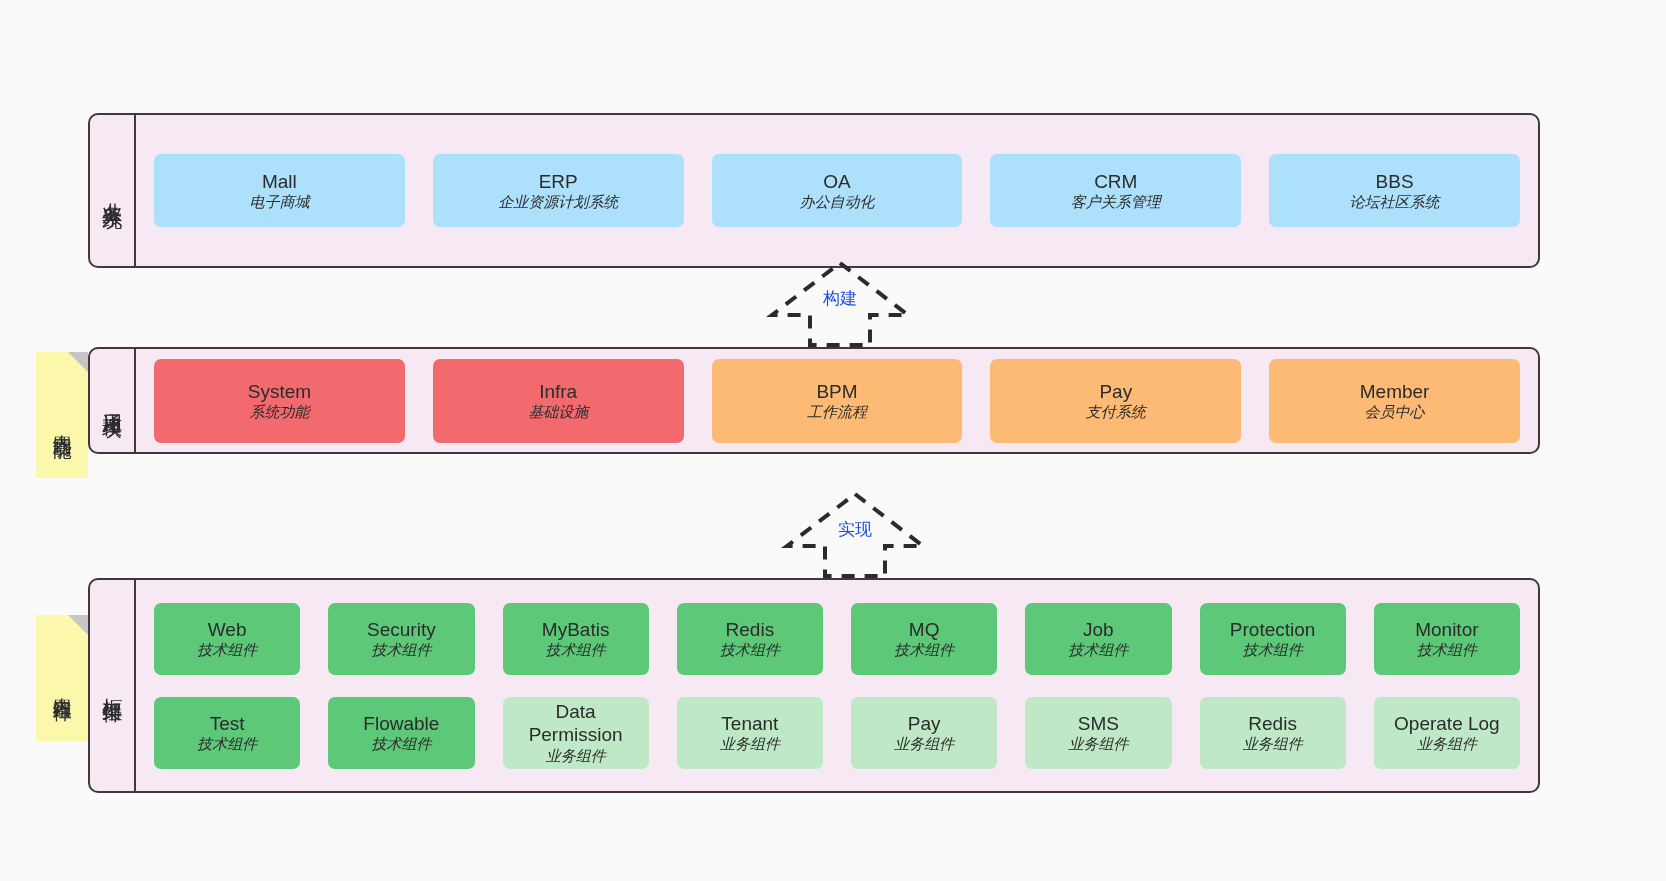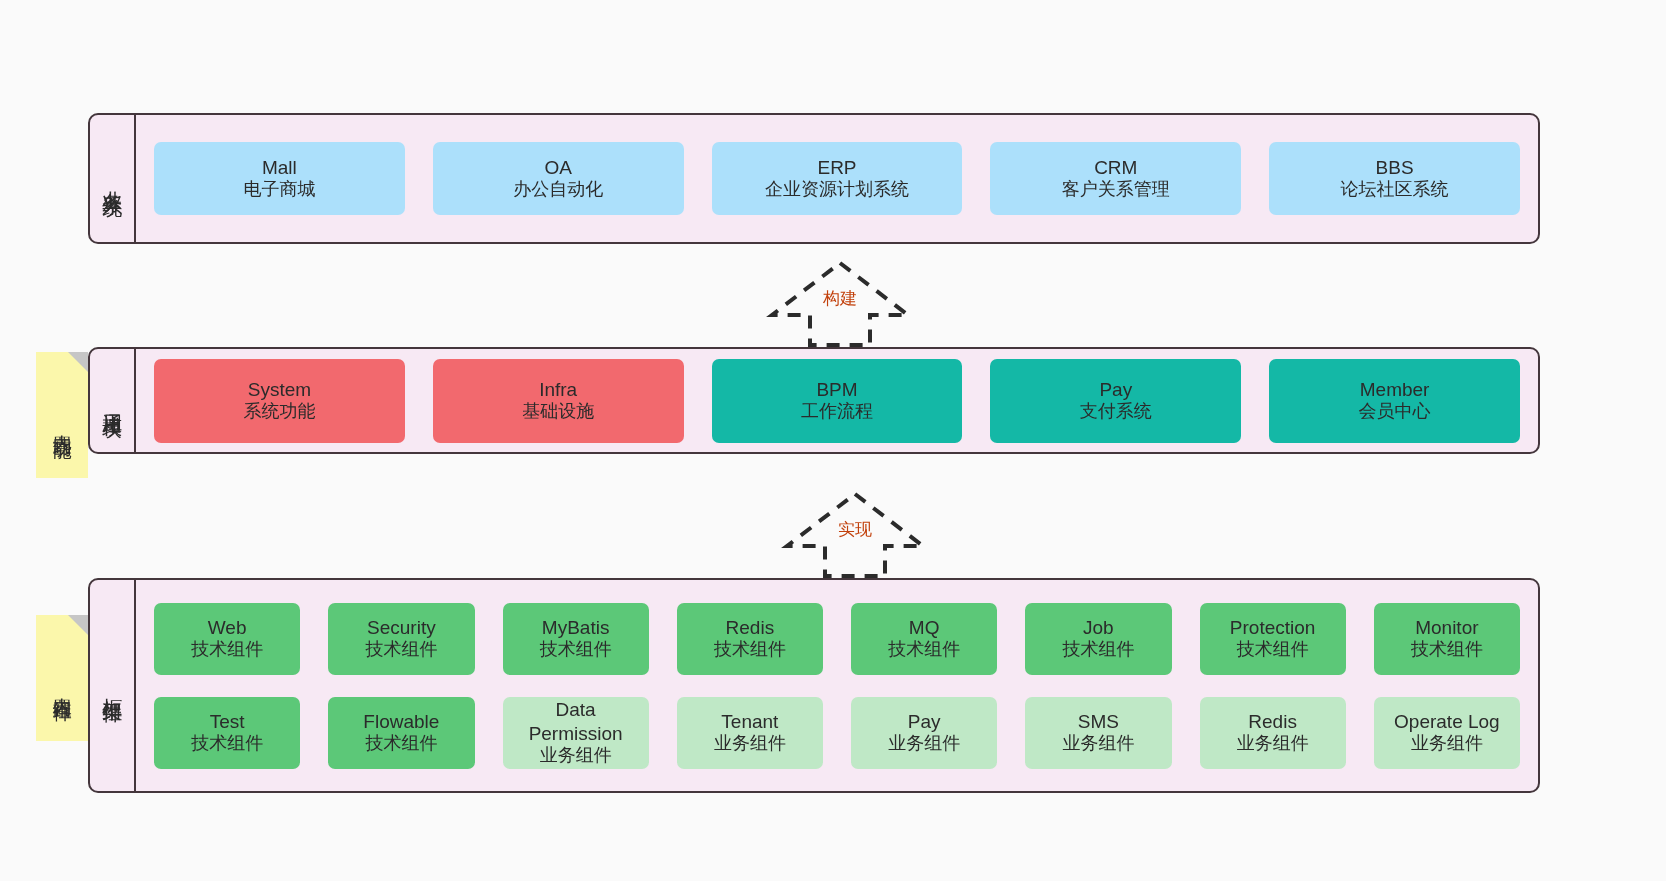--- a/index.html
+++ b/index.html
@@ -77,30 +77,30 @@
     display: flex;
     flex-direction: column;
     align-items: center;
     justify-content: center;
     text-align: center;
     box-sizing: border-box;
     padding: 6px 4px;
     line-height: 1.22;
   }
   .card .t1 { font-size: 19px; }
-  .card .t2 { font-size: 18px; }
+  .card .t2 { font-size: 15px; font-style: italic; }
 
   .card.blue        { background: #ace0fb; }
   .card.red         { background: #f2696e; }
-  .card.pink        { background: #14b8a6; }
+  .card.pink        { background: #fdba74; }
   .card.green       { background: #5cc878; }
   .card.lightgreen  { background: #bfe8c6; }
 
   
-  #layer-business { left: 88px;  top: 113px; width: 1452px; height: 131px; }
+  #layer-business { left: 88px;  top: 113px; width: 1452px; height: 155px; }
   #layer-common   { left: 88px;  top: 347px; width: 1452px; height: 107px; }
   #layer-frame    { left: 88px;  top: 578px; width: 1452px; height: 215px; }
 
   #layer-business .card { height: 73px; }
   #layer-common   .card { height: 84px; }
   #layer-frame    .card { height: 72px; }
 
   
   .note {
     position: absolute;
@@ -138,47 +138,47 @@
     height: 92px;
   }
   .arrow svg { display: block; width: 160px; height: 92px; }
   .arrow .arrow-text {
     position: absolute;
     left: 0;
     top: 30px;
     width: 160px;
     text-align: center;
     font-size: 17px;
-    color: #c2410c;
+    color: #1d4ed8;
   }
   #arrow-build { left: 760px; top: 257px; }
   #arrow-impl  { left: 775px; top: 488px; }
 </style>
 </head>
 <body>
 
 <div class="canvas">
 
   <div class="layer" id="layer-business">
     <div class="layer-label">
       <span>业务系统</span>
     </div>
     <div class="layer-body">
       <div class="row">
         <div class="card blue">
           <div class="t1">Mall</div>
           <div class="t2">电子商城</div>
         </div>
         <div class="card blue">
+          <div class="t1">ERP</div>
+          <div class="t2">企业资源计划系统</div>
+        </div>
+        <div class="card blue">
           <div class="t1">OA</div>
           <div class="t2">办公自动化</div>
-        </div>
-        <div class="card blue">
-          <div class="t1">ERP</div>
-          <div class="t2">企业资源计划系统</div>
         </div>
         <div class="card blue">
           <div class="t1">CRM</div>
           <div class="t2">客户关系管理</div>
         </div>
         <div class="card blue">
           <div class="t1">BBS</div>
           <div class="t2">论坛社区系统</div>
         </div>
       </div>

